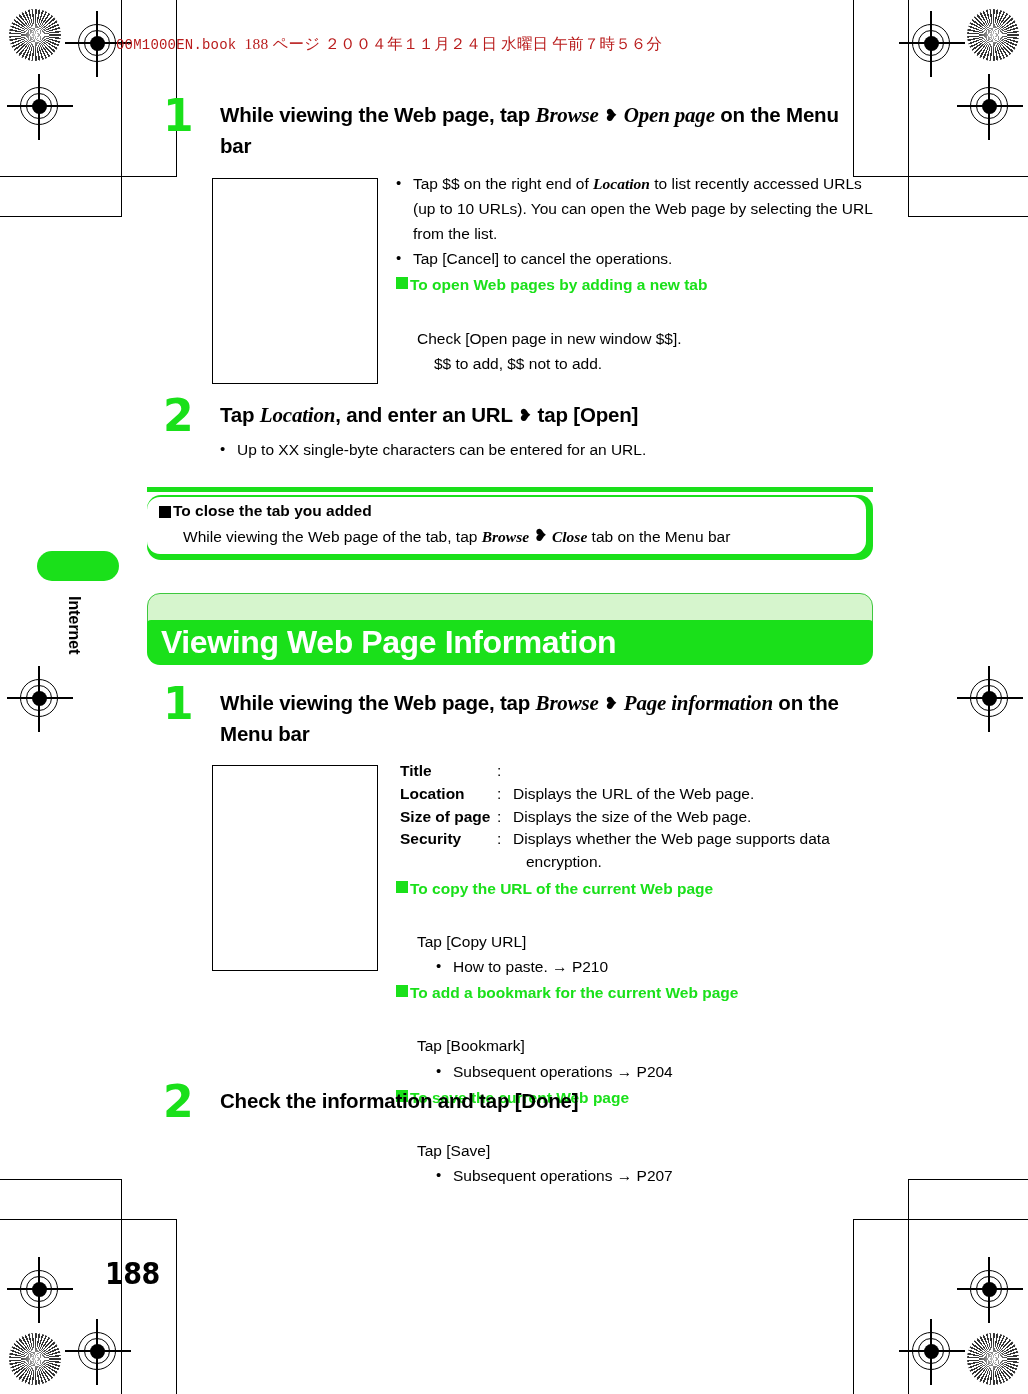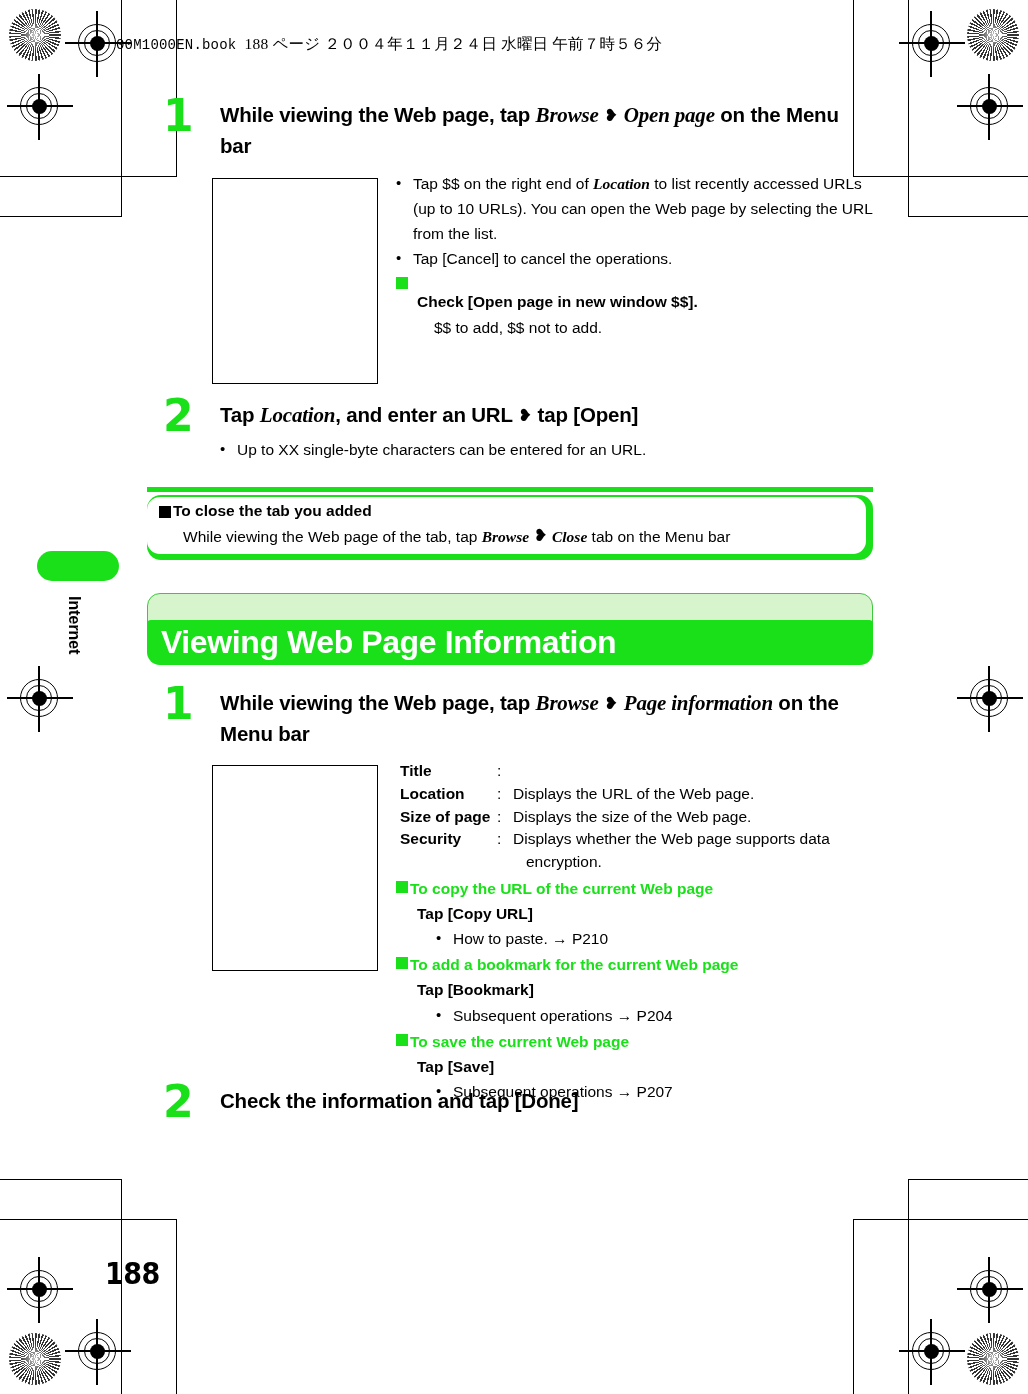--- a/index.html
+++ b/index.html
@@ -66,21 +66,21 @@
 
   
   .slug {
     position: absolute;
     left: 116px;
     top: 34px;
     font-family: "Liberation Serif", serif;
     font-size: 15.5px;
     letter-spacing: 0.2px;
     white-space: nowrap;
-    color: #000000;
+    color: #b91c1c;
   }
   .slug .mono { font-family: "Liberation Mono", monospace; font-size: 14px; }
 
   
   .page {
     position: absolute;
     left: 0; top: 0;
     width: 1028px; height: 1394px;
   }
 
@@ -188,24 +188,25 @@
     margin-top: 1px;
   }
   .green-head .sq {
     width: 12px; height: 12px;
     background: #1ae01a;
     flex: 0 0 12px;
     margin-top: 5px;
     margin-right: 2px;
   }
   .bold-line {
-    font-weight: bold;
+    font-weight: normal;
     font-size: 15.5px;
     line-height: 1.62;
     margin-left: 21px;
+    margin-top: 28px;
   }
   .plain-line {
     font-size: 15.5px;
     line-height: 1.62;
     margin-left: 38px;
   }
   .sub-bullet {
     display: flex;
     margin-left: 40px;
     font-size: 15.5px;
@@ -421,20 +422,21 @@
     <div class="bullet-row">
       <div class="bullet-dot">•</div>
       <div class="bullet-text"><span>Tap $$ on the right end of </span><span class="serif-it">Location</span><span> to list recently accessed URLs (up to 10 URLs). You can open the Web page by selecting the URL from the list.</span></div>
     </div>
     <div class="bullet-row">
       <div class="bullet-dot">•</div>
       <div class="bullet-text">Tap [Cancel] to cancel the operations.</div>
     </div>
     <div class="green-head">
       <span class="sq"></span>
+        <span>To open Web pages by adding a new tab</span>
     </div>
     <div class="bold-line">Check [Open page in new window $$].</div>
     <div class="plain-line">$$ to add, $$ not to add.</div>
   </div>
 
   <div class="step" style="left:163px; top:400px; width:712px;">
     <div class="step-num">2</div>
     <div class="step-body">
       <div class="step-title">
         <span>Tap </span><span class="serif-it">Location</span><span>, and enter an URL </span><span class="arrow">❥</span><span> tap [Open]</span>

